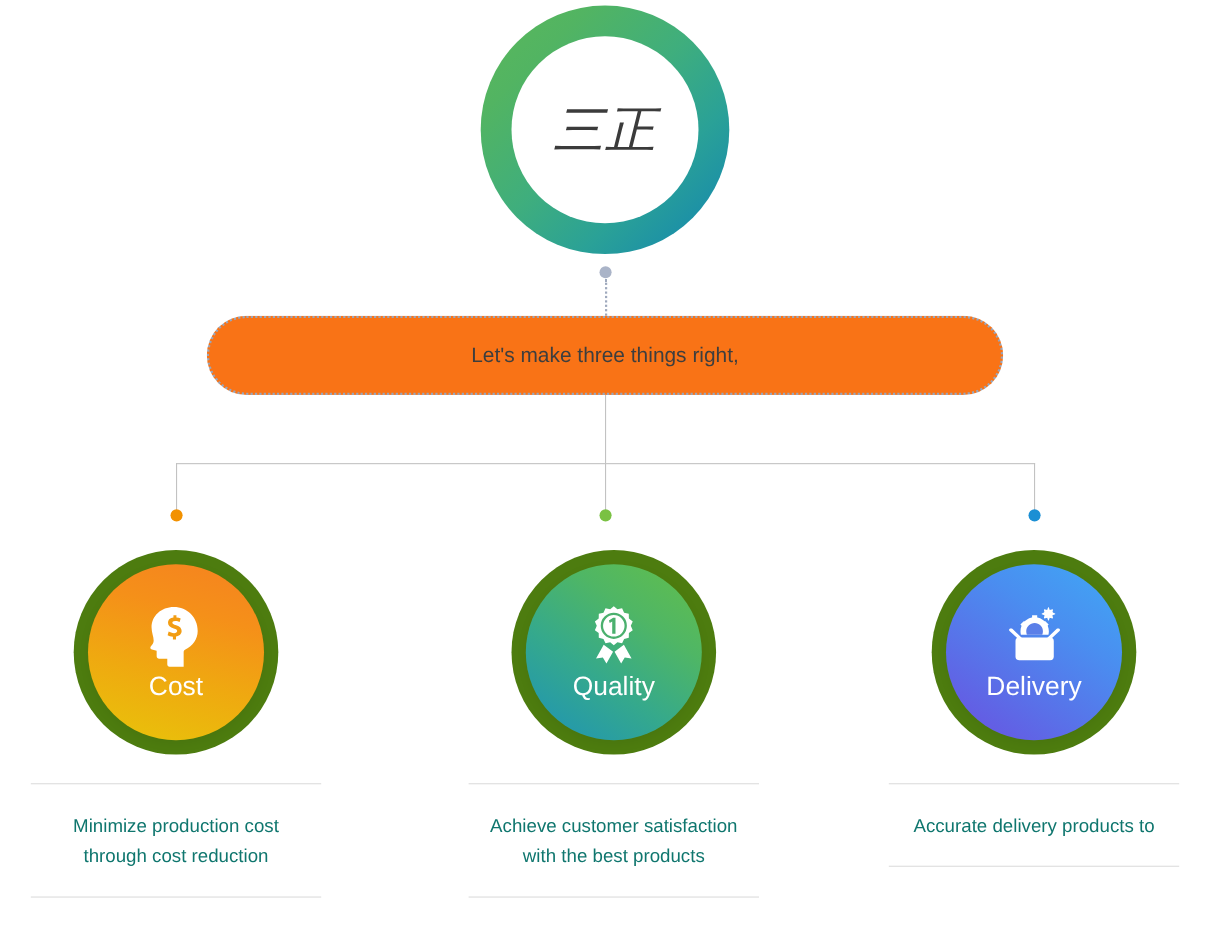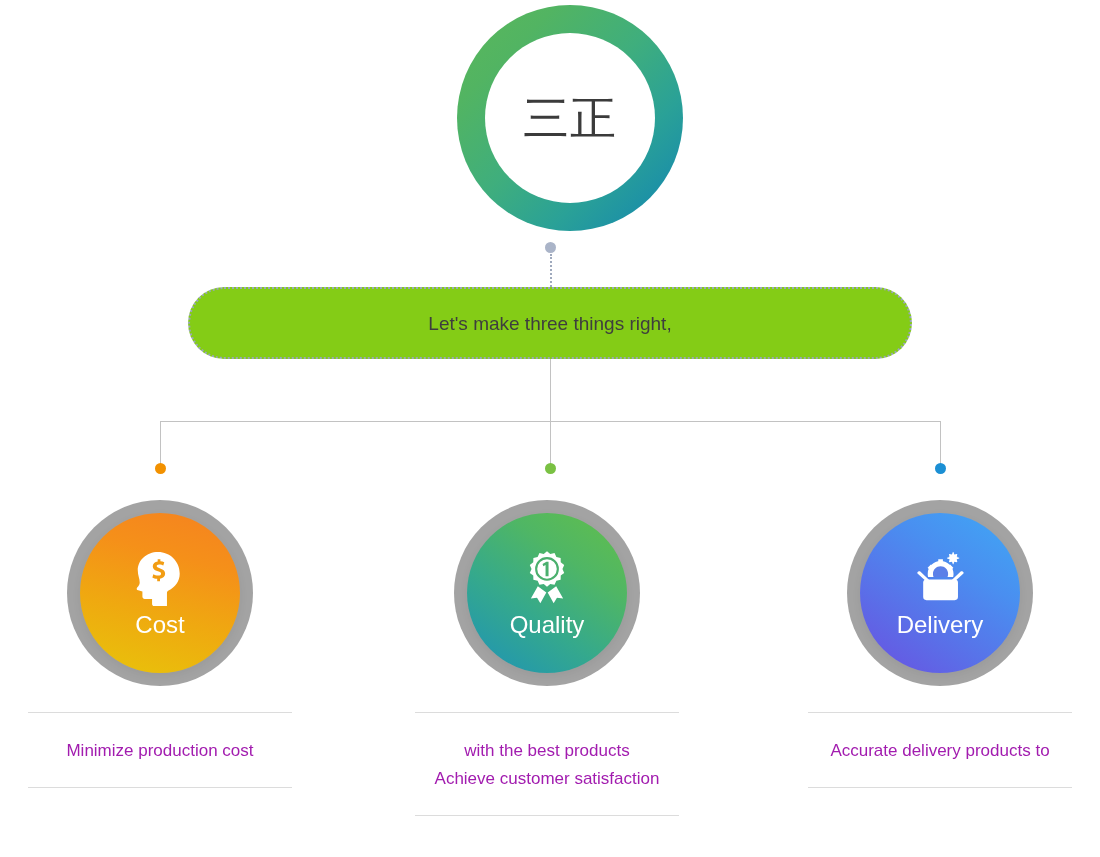--- a/index.html
+++ b/index.html
@@ -18,24 +18,25 @@
   }
 
   .stage {
     position: absolute;
     inset: 0;
   }
 
   
   .top-ring-wrap {
     position: absolute;
-    left: 457px;
+    left: 437px;
     top: 5px;
     width: 226px;
     height: 226px;
+    font-style: italic;
   }
   .top-ring {
     position: absolute;
     inset: 0;
     border-radius: 50%;
     background: linear-gradient(135deg, #5bb85a 0%, #52b462 22%, #3fae7d 48%, #2aa197 70%, #1b8fa8 88%, #1887ad 100%);
   }
   .top-ring-inner {
     position: absolute;
     left: 28px;
@@ -78,21 +79,21 @@
 
   
   .pill {
     position: absolute;
     left: 188px;
     top: 287px;
     width: 724px;
     height: 72px;
     box-sizing: border-box;
     border-radius: 36px;
-    background: #84cc16;
+    background: #f97316;
     border: 2px dotted #9aa6bb;
     display: flex;
     flex-direction: column;
     align-items: center;
     justify-content: center;
   }
   .pill-line {
     font-size: 19px;
     line-height: 27px;
     color: #3e3e3e;
@@ -141,29 +142,29 @@
   
   .col {
     position: absolute;
     top: 500px;
     width: 330px;
     display: flex;
     flex-direction: column;
     align-items: center;
   }
   .col.c1 { left: -5px; }
-  .col.c2 { left: 382px; }
+  .col.c2 { left: 393px; }
   .col.c3 { left: 775px; }
 
   .halo {
     position: relative;
     width: 186px;
     height: 186px;
     border-radius: 50%;
-    background: #a3a3a3;
+    background: #4d7c0f;
     display: flex;
     align-items: center;
     justify-content: center;
   }
   .orb {
     width: 160px;
     height: 160px;
     border-radius: 50%;
     display: flex;
     flex-direction: column;
@@ -198,21 +199,21 @@
     margin-top: 26px;
     width: 264px;
     border-top: 1px solid #dcdcdc;
     border-bottom: 1px solid #dcdcdc;
     padding: 24px 0 22px 0;
     text-align: center;
   }
   .caption-line {
     font-size: 17px;
     line-height: 28px;
-    color: #a21caf;
+    color: #0f766e;
     display: block;
     white-space: nowrap;
   }
 </style>
 </head>
 <body>
 
 <div class="stage">
 
   <div class="top-ring-wrap">
@@ -243,38 +244,39 @@
       <div class="orb cost">
         <svg class="orb-icon" viewBox="0 0 64 60">
           <path fill="#ffffff" d="M30 3C18 3 9 11.5 9 22c0 5.2 2 8.6 2 12.6 0 2.2-1.2 3.6-2.6 5.2-1 1.2-.6 2.6 1 3l4.4 1.2v5.2c0 1.4 1 2.4 2.4 2.4h7.6v5.2c0 1.2.9 2.2 2.1 2.2h13.3V45.4c0-1.1.6-2 1.6-2.5 6.9-3.4 11.6-9.9 11.6-17.4C52.4 12.6 42.4 3 30 3z"></path>
           <path fill="#f29d13" d="M29.6 10.6v2.3c-3 .3-5.1 2.1-5.1 4.9 0 2.9 2 4.3 5.4 5.3 2.3.7 3.2 1.3 3.2 2.4 0 1.2-1.1 2-2.9 2-2 0-3.8-.7-5.1-1.5l-1 3.4c1.2.7 3 1.3 5 1.5v2.5h2.9v-2.7c3.3-.4 5.3-2.4 5.3-5.1 0-2.7-1.5-4.3-5.1-5.5-2.6-.9-3.6-1.4-3.6-2.4 0-.8.7-1.6 2.5-1.6 2 0 3.5.6 4.3 1l1-3.3c-1.1-.5-2.4-.9-4-1v-2.2h-2.8z"></path>
         </svg>
         <span class="orb-label">Cost</span>
       </div>
     </div>
     <div class="caption">
       <span class="caption-line">Minimize production cost</span>
+      <span class="caption-line">through cost reduction</span>
     </div>
   </div>
 
   <div class="col c2">
     <div class="halo">
       <div class="orb quality">
         <svg class="orb-icon" viewBox="0 0 64 60">
           <path fill="#ffffff" d="M22.5 38.5l-7.2 12.8 6.4-.8 3.4 5.5 6.2-11.1zM41.5 38.5l7.2 12.8-6.4-.8-3.4 5.5-6.2-11.1z"></path>
           <path fill="#ffffff" d="M32 2.2l3.4 2.9 4.4-.9 1.9 4.1 4.4 1 .1 4.5 3.6 2.7-1.8 4.1 1.8 4.1-3.6 2.7-.1 4.5-4.4 1-1.9 4.1-4.4-.9-3.4 2.9-3.4-2.9-4.4.9-1.9-4.1-4.4-1-.1-4.5-3.6-2.7 1.8-4.1-1.8-4.1 3.6-2.7.1-4.5 4.4-1 1.9-4.1 4.4.9z"></path>
           <circle cx="32" cy="20.6" r="11.2" fill="none" stroke="#4bb06e" stroke-width="2.2"></circle>
           <path fill="#4bb06e" d="M33.6 13.1h-2.2l-4 2.4.8 2.4 2.3-1.3v11.5h3.1z"></path>
         </svg>
         <span class="orb-label">Quality</span>
       </div>
     </div>
     <div class="caption">
+      <span class="caption-line">Achieve customer satisfaction</span>
       <span class="caption-line">with the best products</span>
-      <span class="caption-line">Achieve customer satisfaction</span>
     </div>
   </div>
 
   <div class="col c3">
     <div class="halo">
       <div class="orb delivery">
         <svg class="orb-icon" viewBox="0 0 64 60">
           <path fill="#ffffff" d="M45.6 4.4l1.3 3.2 3.4.3-2.6 2.3.8 3.3-2.9-1.8-2.9 1.8.8-3.3-2.6-2.3 3.4-.3z"></path>
           <circle cx="45.6" cy="10.2" r="2.4" fill="#5b7fe8"></circle>
           <path fill="#ffffff" d="M45.3 3.1h.6l.9 2.6 2.7-.6.4.4-.6 2.7 2.6.9v.6l-2.6.9.6 2.7-.4.4-2.7-.6-.9 2.6h-.6l-.9-2.6-2.7.6-.4-.4.6-2.7-2.6-.9v-.6l2.6-.9-.6-2.7.4-.4 2.7.6z"></path>

